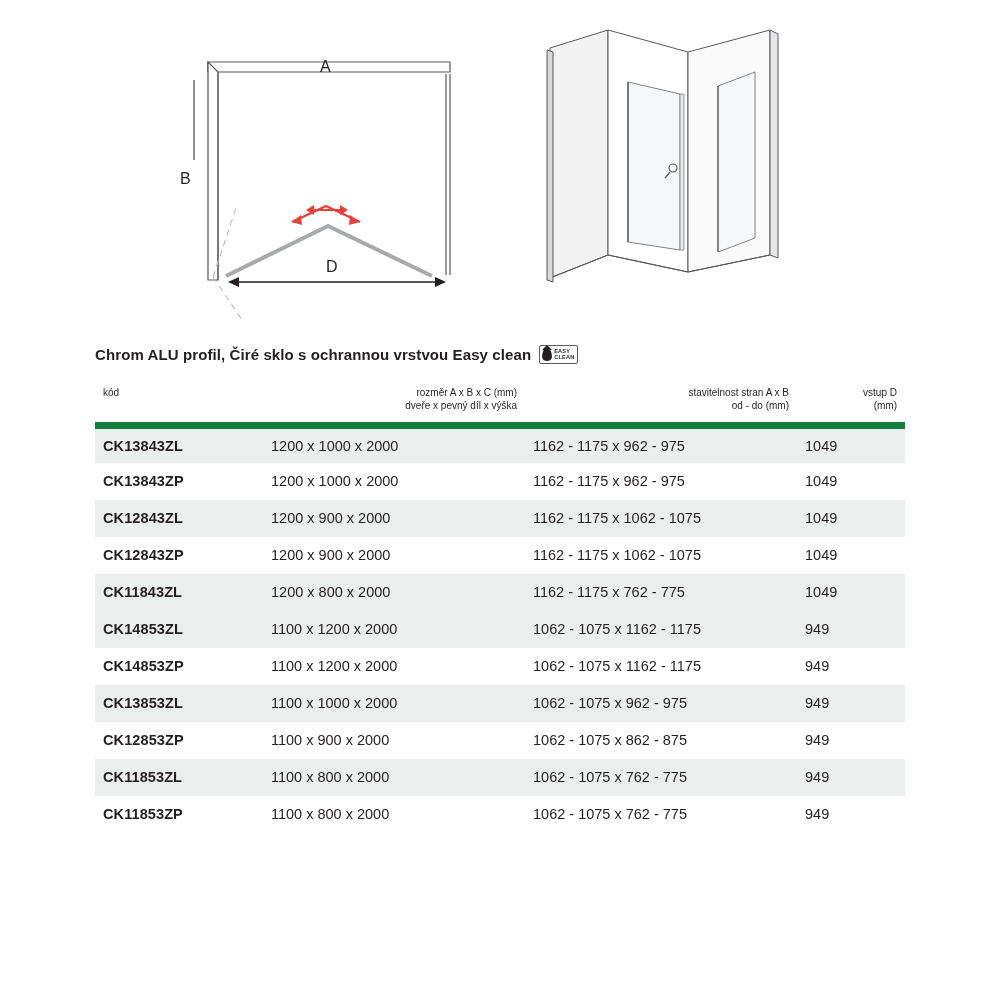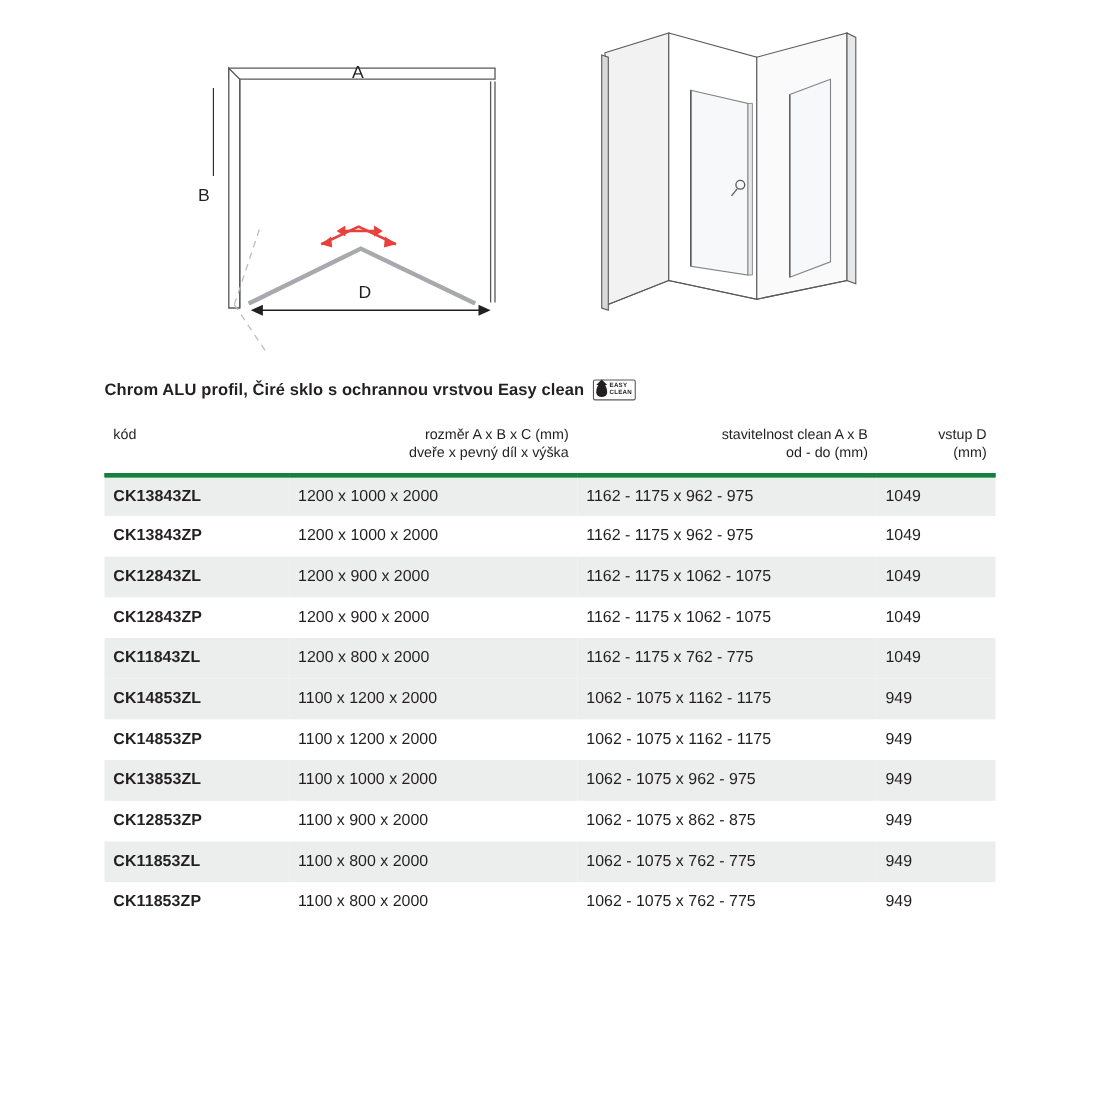--- a/index.html
+++ b/index.html
@@ -110,25 +110,25 @@
     border-collapse: collapse;
     table-layout: fixed;
   }
   table.spec col.c-code   { width: 168px; }
   table.spec col.c-size   { width: 262px; }
   table.spec col.c-adjust { width: 272px; }
   table.spec col.c-entry  { width: 108px; }
 
   table.spec thead th {
     font-weight: normal;
-    font-size: 13px;
+    font-size: 10px;
     color: #231f20;
     padding: 6px 8px 10px 8px;
     vertical-align: top;
-    border-bottom: 4px solid #15803d;
+    border-bottom: 7px solid #15803d;
     line-height: 1.25;
   }
   th.th-code { text-align: left; padding-left: 4px; }
   th.th-size, th.th-adjust, th.th-entry { text-align: right; }
   .th-l2 { display: block; }
 
   table.spec tbody td {
     height: 37px;
     font-size: 14.5px;
     color: #231f20;
@@ -232,21 +232,21 @@
           <col class="c-entry">
       </colgroup>
       <thead>
         <tr>
           <th class="th-code">kód</th>
           <th class="th-size">
             <span>rozměr A x B x C (mm)</span>
             <span class="th-l2">dveře x pevný díl x výška</span>
           </th>
           <th class="th-adjust">
-            <span>stavitelnost clean A x B</span>
+            <span>stavitelnost stran A x B</span>
             <span class="th-l2">od - do (mm)</span>
           </th>
           <th class="th-entry">
             <span>vstup D</span>
             <span class="th-l2">(mm)</span>
           </th>
         </tr>
       </thead>
       <tbody>
         <tr class="alt">

